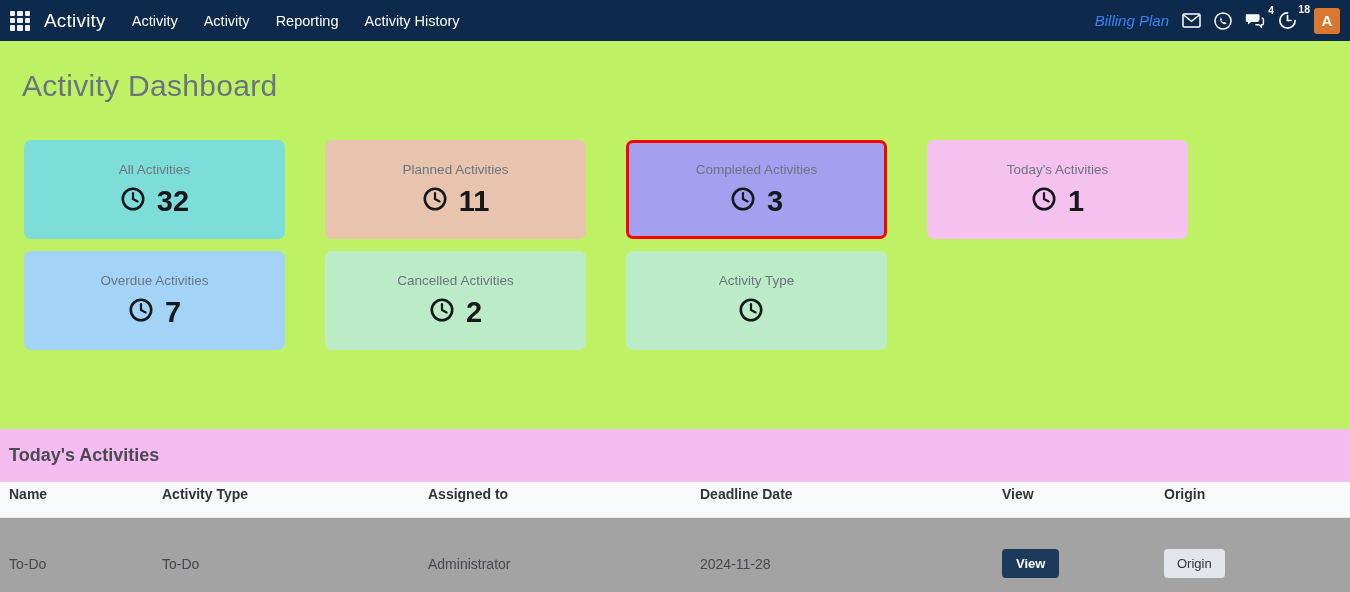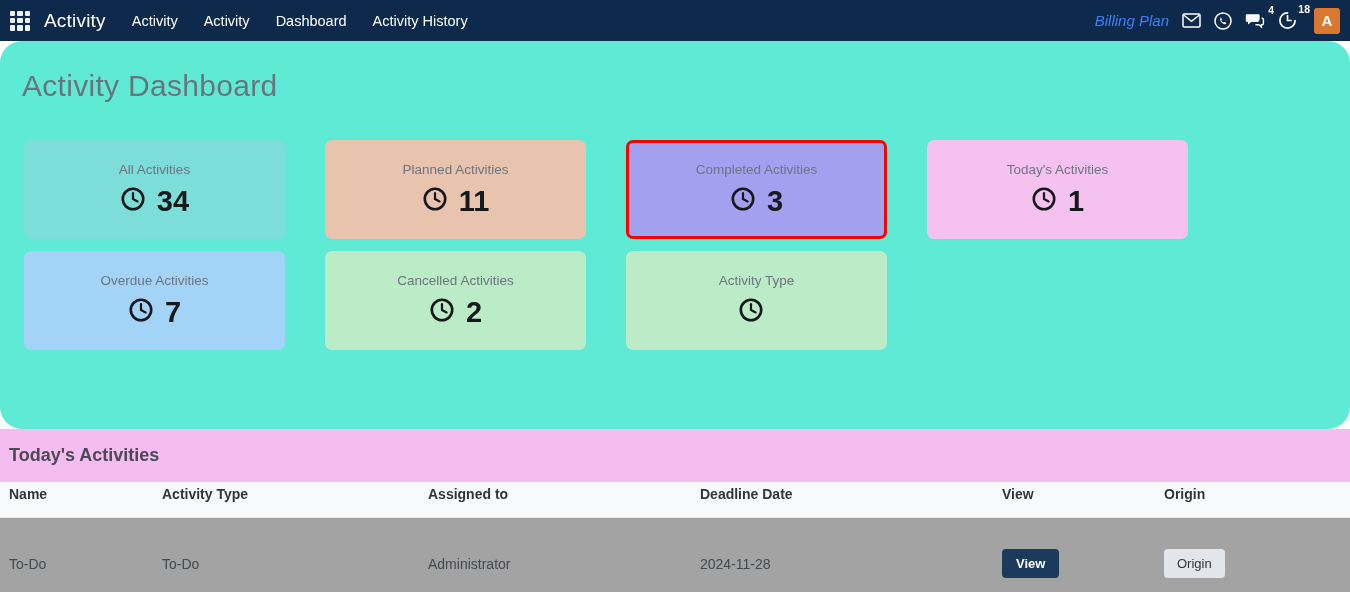--- a/index.html
+++ b/index.html
@@ -148,21 +148,21 @@
     <i></i>
     <i></i>
     <i></i>
   </div>
 
   <div class="brand">Activity</div>
 
   <div class="nav-links">
     <a href="#">Activity</a>
     <a href="#">Activity</a>
-    <a href="#">Dashboard</a>
+    <a href="#">Reporting</a>
     <a href="#">Activity History</a>
   </div>
 
   <div class="nav-right">
     <span class="billing">Billing Plan</span>
 
     <span class="nav-icon">
       <svg width="19" height="15" viewBox="0 0 19 15" fill="none">
         <rect x="1" y="1" width="17" height="13" rx="1.2" stroke="#ffffff" stroke-width="1.5"></rect>
         <path d="M1.6 2 L9.5 8.4 L17.4 2" stroke="#ffffff" stroke-width="1.5" fill="none"></path>
@@ -189,38 +189,38 @@
         <path d="M9.5 1.9 A7.6 7.6 0 1 0 17.1 9.5" stroke="#ffffff" stroke-width="1.7" fill="none" stroke-linecap="round"></path>
         <path d="M9.5 4.6 V9.5 H13" stroke="#ffffff" stroke-width="1.7" fill="none" stroke-linecap="round"></path>
       </svg>
       <span class="badge badge-18">18</span>
     </span>
 
     <span class="avatar" style="background: rgb(217, 120, 48);">A</span>
   </div>
 </div>
 
-<div class="page" style="background: #5eead4; border-radius: 22px;">
+<div class="page" style="background: #bef264;">
 
   <div class="page-title">Activity Dashboard</div>
 
   <div class="tiles">
 
     <div class="tile-col">
       <div class="tile" style="background: rgb(125, 221, 216);">
         <div class="tile-title">All Activities</div>
         <div class="tile-value">
           <span class="clock">
             <svg width="26" height="26" viewBox="0 0 26 26" fill="none">
               <circle cx="13" cy="13" r="10.2" stroke="#16181c" stroke-width="2.6"></circle>
               <path d="M13 13 V7.2" stroke="#16181c" stroke-width="2.2" stroke-linecap="round"></path>
               <path d="M13 13 L17.6 15.4" stroke="#16181c" stroke-width="2.2" stroke-linecap="round"></path>
             </svg>
           </span>
-          <span>34</span>
+          <span>32</span>
         </div>
       </div>
 
       <div class="tile" style="background: rgb(163, 212, 247);">
         <div class="tile-title">Overdue Activities</div>
         <div class="tile-value">
           <span class="clock">
             <svg width="26" height="26" viewBox="0 0 26 26" fill="none">
               <circle cx="13" cy="13" r="10.2" stroke="#16181c" stroke-width="2.6"></circle>
               <path d="M13 13 V7.2" stroke="#16181c" stroke-width="2.2" stroke-linecap="round"></path>

